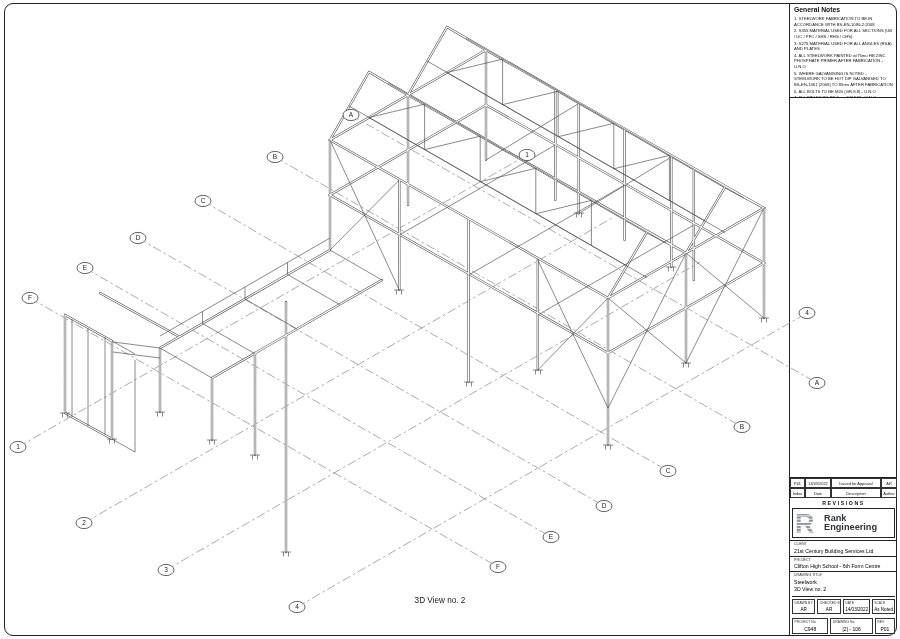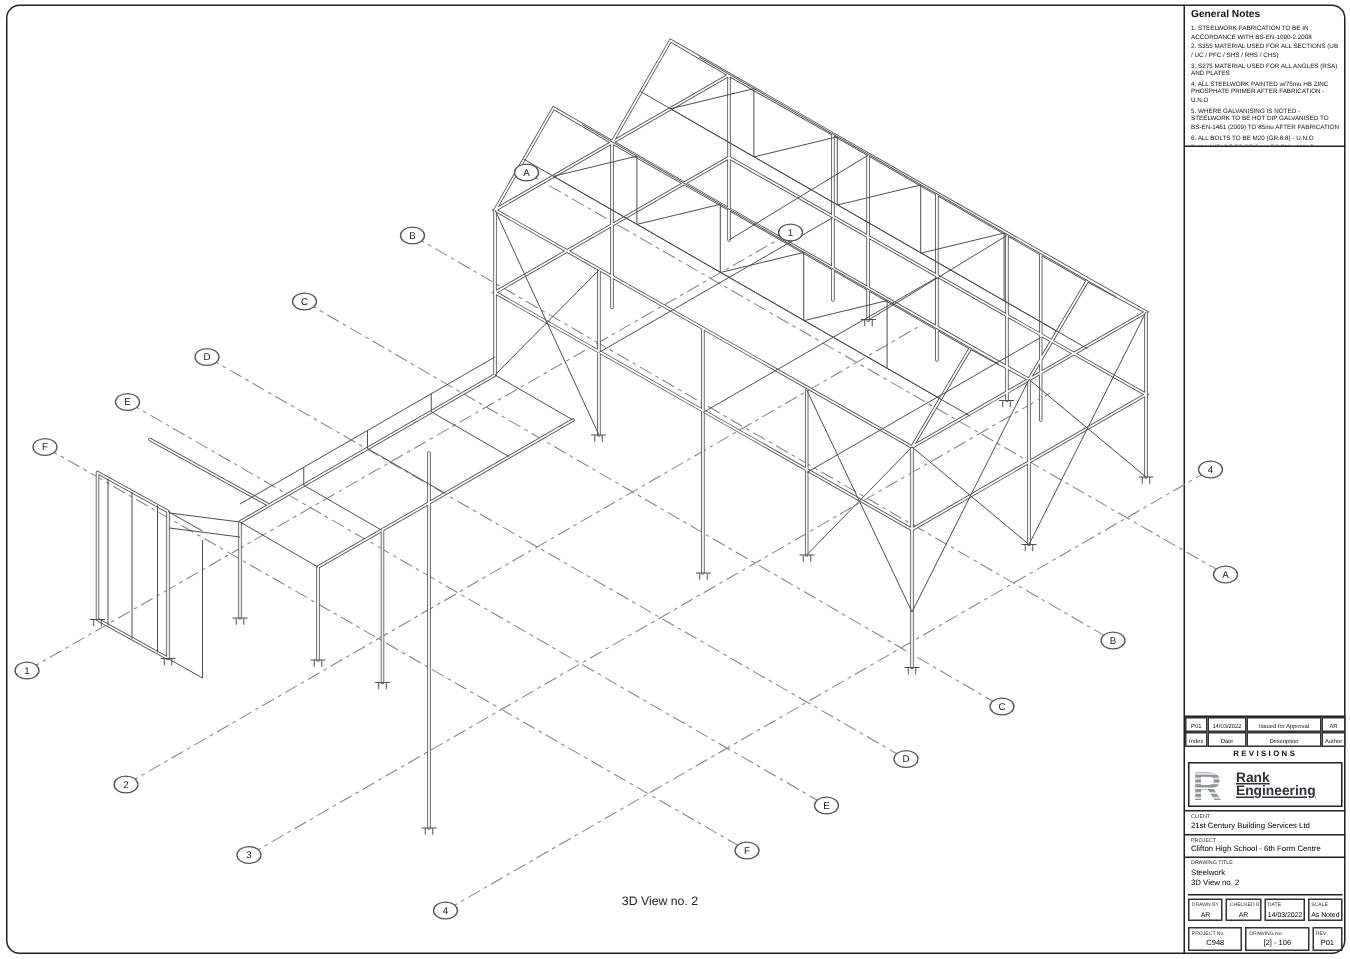--- a/index.html
+++ b/index.html
@@ -8,21 +8,21 @@
   
   #tcol{position:absolute;left:789px;top:3px;bottom:3px;width:108px;border-left:1px solid #222;display:flex;flex-direction:column;box-sizing:border-box;}
   #notes-box{height:95px;border-bottom:1px solid #222;padding:3px 4px 2px 4px;box-sizing:border-box;overflow:hidden;}
   #notes-box h1{margin:0 0 3px 0;font-size:6.8px;font-weight:bold;color:#111;}
   #notes-list div{font-size:4.2px;line-height:1.32;color:#111;margin-bottom:1.2px;}
   #tspacer{flex:1;}
   #rev-table{border-top:1px solid #222;display:grid;grid-template-columns:15px 26px 1fr 16px;}
   #rev-table .c{border:0.6px solid #333;font-size:3.9px;color:#111;text-align:center;padding:1.5px 0;overflow:hidden;white-space:nowrap;}
   #rev-caption{font-size:5.2px;font-weight:bold;letter-spacing:1.6px;text-align:center;color:#111;padding:2px 0 1px 0;}
   #logo-box{margin:1px 2px 2px 2px;border:1px solid #222;height:30px;display:flex;align-items:center;padding:1px 2px;box-sizing:border-box;}
-  #logo-text{margin-left:3px;font-size:9.2px;font-weight:bold;color:#2e3338;line-height:1.02;text-decoration:underline;}
+  #logo-text{margin-left:3px;font-size:9.2px;font-weight:bold;color:#2e3338;line-height:1.02;}
   .sect{border-top:1px solid #222;padding:1px 4px 2px 4px;}
   .sect .lbl{font-size:3.6px;color:#333;}
   .sect .val{font-size:5.2px;color:#000;margin-top:1.5px;}
   .cells{display:grid;gap:2px;margin:2px 2px;}
   #row1{grid-template-columns:1fr 1fr 1.15fr 1fr;border-top:1px solid #222;padding-top:2px;}
   #row2{grid-template-columns:1.8fr 2.1fr 1fr;margin-bottom:2px;}
   .cell{border:0.8px solid #333;padding:1px 1.5px;overflow:hidden;}
   .cell .lbl{font-size:3.4px;color:#333;white-space:nowrap;}
   .cell .val{font-size:4.6px;color:#000;text-align:center;margin-top:1.5px;white-space:nowrap;}
   #row2 .cell .val{font-size:5px;margin-top:2.5px;}

